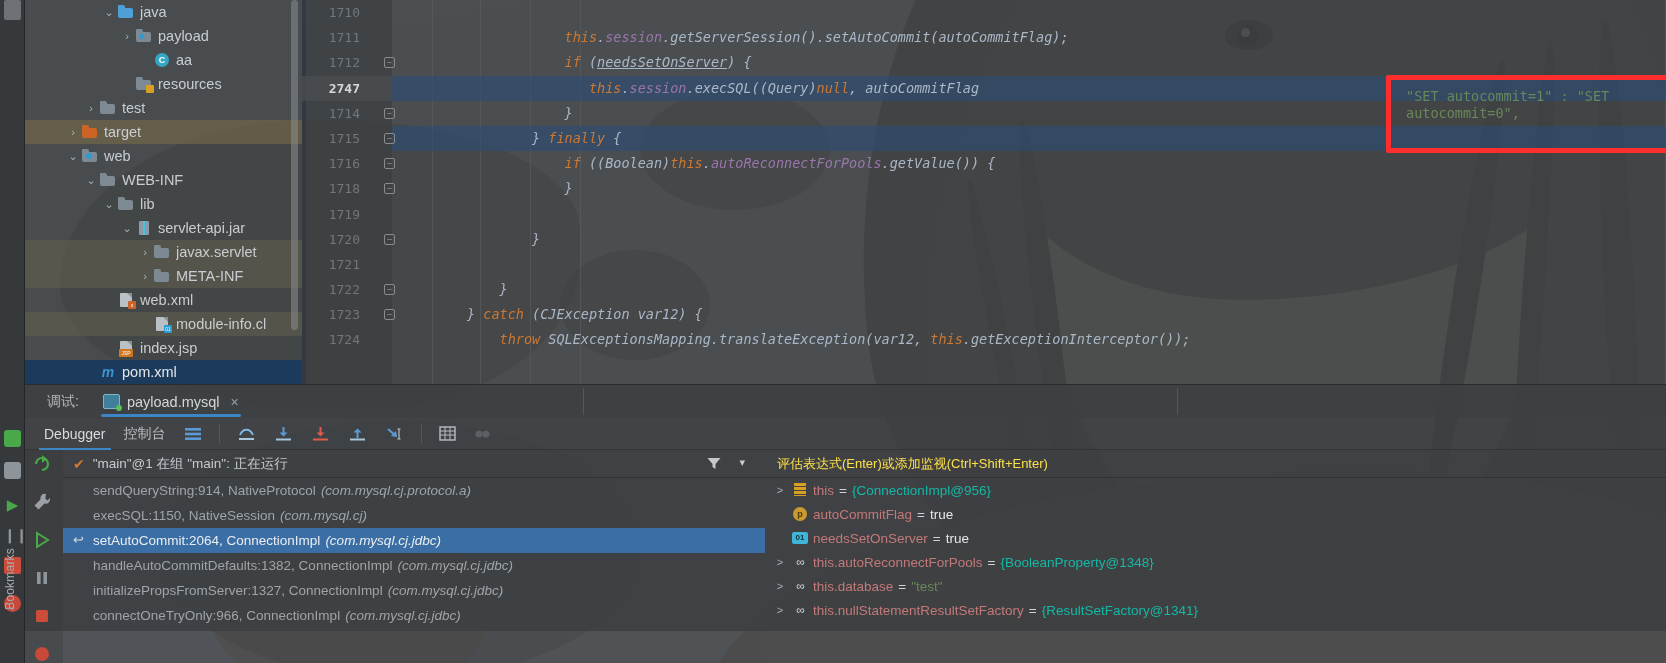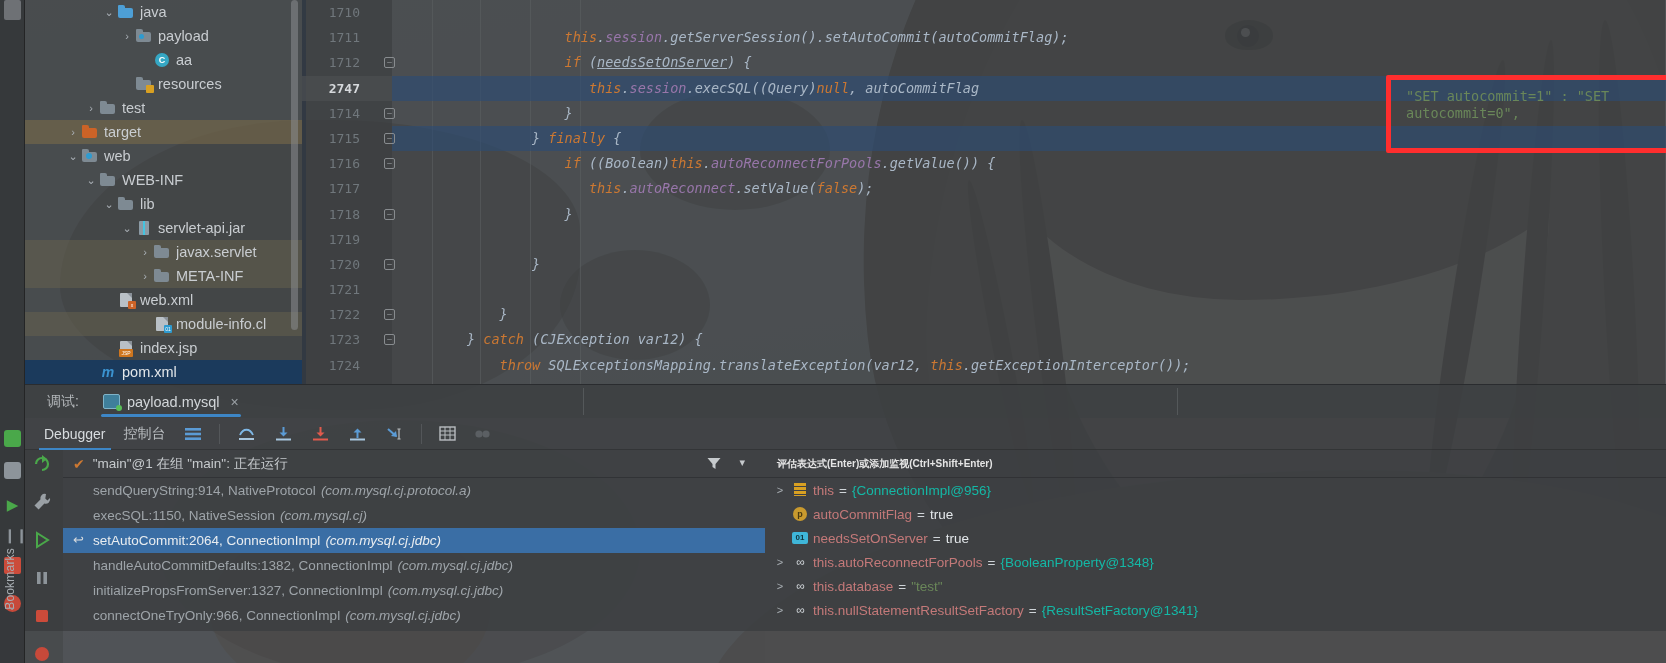--- a/index.html
+++ b/index.html
@@ -243,23 +243,22 @@
   }
   .frame-row.selected { background:#3a6ea5; color:#e9edf0; }
   .frame-row .pkg { font-style:italic; margin-left:5px; }
   .frame-row .ret {
     position:absolute; left:10px; top:4px; color:#d7dbde; font-size:13px;
   }
 
   .vars-pane { position:relative; flex:1; background: rgba(60,63,65,0.30); }
   .watch-row {
     height:28px; display:flex; align-items:center; padding-left:12px;
-    font-size:10px; color:#e5e5e5;
+    font-size:13px; color:#fde047;
     border-bottom:1px solid rgba(45,47,49,0.75);
-    font-weight:bold;
   }
   .var-row {
     position:relative; height:24px; display:flex; align-items:center;
     font-size:13.5px; white-space:nowrap; padding-left:8px; gap:5px;
   }
   .var-row .chev { width:14px; text-align:center; color:#a9afb4; font-size:11px; }
   .var-row .chev.blank { color:transparent; }
   .vi { width:16px; height:16px; position:relative; flex:0 0 16px; }
   .vi-this { position:absolute; left:2px; top:1px; width:12px; height:13px;
     background: repeating-linear-gradient(#d8a022 0 3px, transparent 3px 4px); }
@@ -480,21 +479,20 @@
     <div class="ed-vline" style="left:228px;"></div>
     <div class="ed-vline" style="left:278px;"></div>
     <div id="editor-lines" style="position:absolute; left:0; top:0; right:0;">
         <div class="code-line"><span class="lno">1710</span><span class="ctext"></span></div>
         <div class="code-line"><span class="lno">1711</span><span class="ctext"><span class="nm">                    </span><span class="k">this</span><span class="nm">.</span><span class="fi">session</span><span class="nm">.getServerSession().setAutoCommit(autoCommitFlag);</span></span></div>
         <div class="code-line"><span class="lno">1712</span><span class="fold">−</span><span class="ctext"><span class="nm">                    </span><span class="k">if</span><span class="nm"> (</span><span class="un">needsSetOnServer</span><span class="nm">) {</span></span></div>
         <div class="code-line current"><span class="cur-gut"></span><span class="hl-cur"></span><span class="lno">2747</span><span class="ctext"><span class="nm">                       </span><span class="k">this</span><span class="nm">.</span><span class="fi">session</span><span class="nm">.execSQL((Query)</span><span class="k">null</span><span class="nm">, autoCommitFlag </span></span></div>
         <div class="code-line"><span class="lno">1714</span><span class="fold">−</span><span class="ctext"><span class="nm">                    }</span></span></div>
         <div class="code-line"><span class="hl-blue"></span><span class="lno">1715</span><span class="fold">−</span><span class="ctext"><span class="nm">                } </span><span class="k">finally</span><span class="nm"> {</span></span></div>
         <div class="code-line"><span class="lno">1716</span><span class="fold">−</span><span class="ctext"><span class="nm">                    </span><span class="k">if</span><span class="nm"> ((Boolean)</span><span class="k">this</span><span class="nm">.</span><span class="fi">autoReconnectForPools</span><span class="nm">.getValue()) {</span></span></div>
-        <div class="code-line"><span class="lno">1717</span><span class="ctext"><span class="nm">                       </span><span class="k">this</span><span class="nm">.</span><span class="fi">autoReconnect</span><span class="nm">.setValue(</span><span class="k">false</span><span class="nm">);</span></span></div>
         <div class="code-line"><span class="lno">1718</span><span class="fold">−</span><span class="ctext"><span class="nm">                    }</span></span></div>
         <div class="code-line"><span class="lno">1719</span><span class="ctext"></span></div>
         <div class="code-line"><span class="lno">1720</span><span class="fold">−</span><span class="ctext"><span class="nm">                }</span></span></div>
         <div class="code-line"><span class="lno">1721</span><span class="ctext"></span></div>
         <div class="code-line"><span class="lno">1722</span><span class="fold">−</span><span class="ctext"><span class="nm">            }</span></span></div>
         <div class="code-line"><span class="lno">1723</span><span class="fold">−</span><span class="ctext"><span class="nm">        } </span><span class="k">catch</span><span class="nm"> (CJException var12) {</span></span></div>
         <div class="code-line"><span class="lno">1724</span><span class="ctext"><span class="nm">            </span><span class="k">throw</span><span class="nm"> SQLExceptionsMapping.translateException(var12, </span><span class="k">this</span><span class="nm">.getExceptionInterceptor());</span></span></div>
       </div>
 
     <div class="param-hint" style="left:1100px; top:88px; background:transparent; color:#6a8759; font-family:'DejaVu Sans Mono',monospace; font-size:13.5px;">"SET autocommit=1" : "SET autocommit=0",</div>

